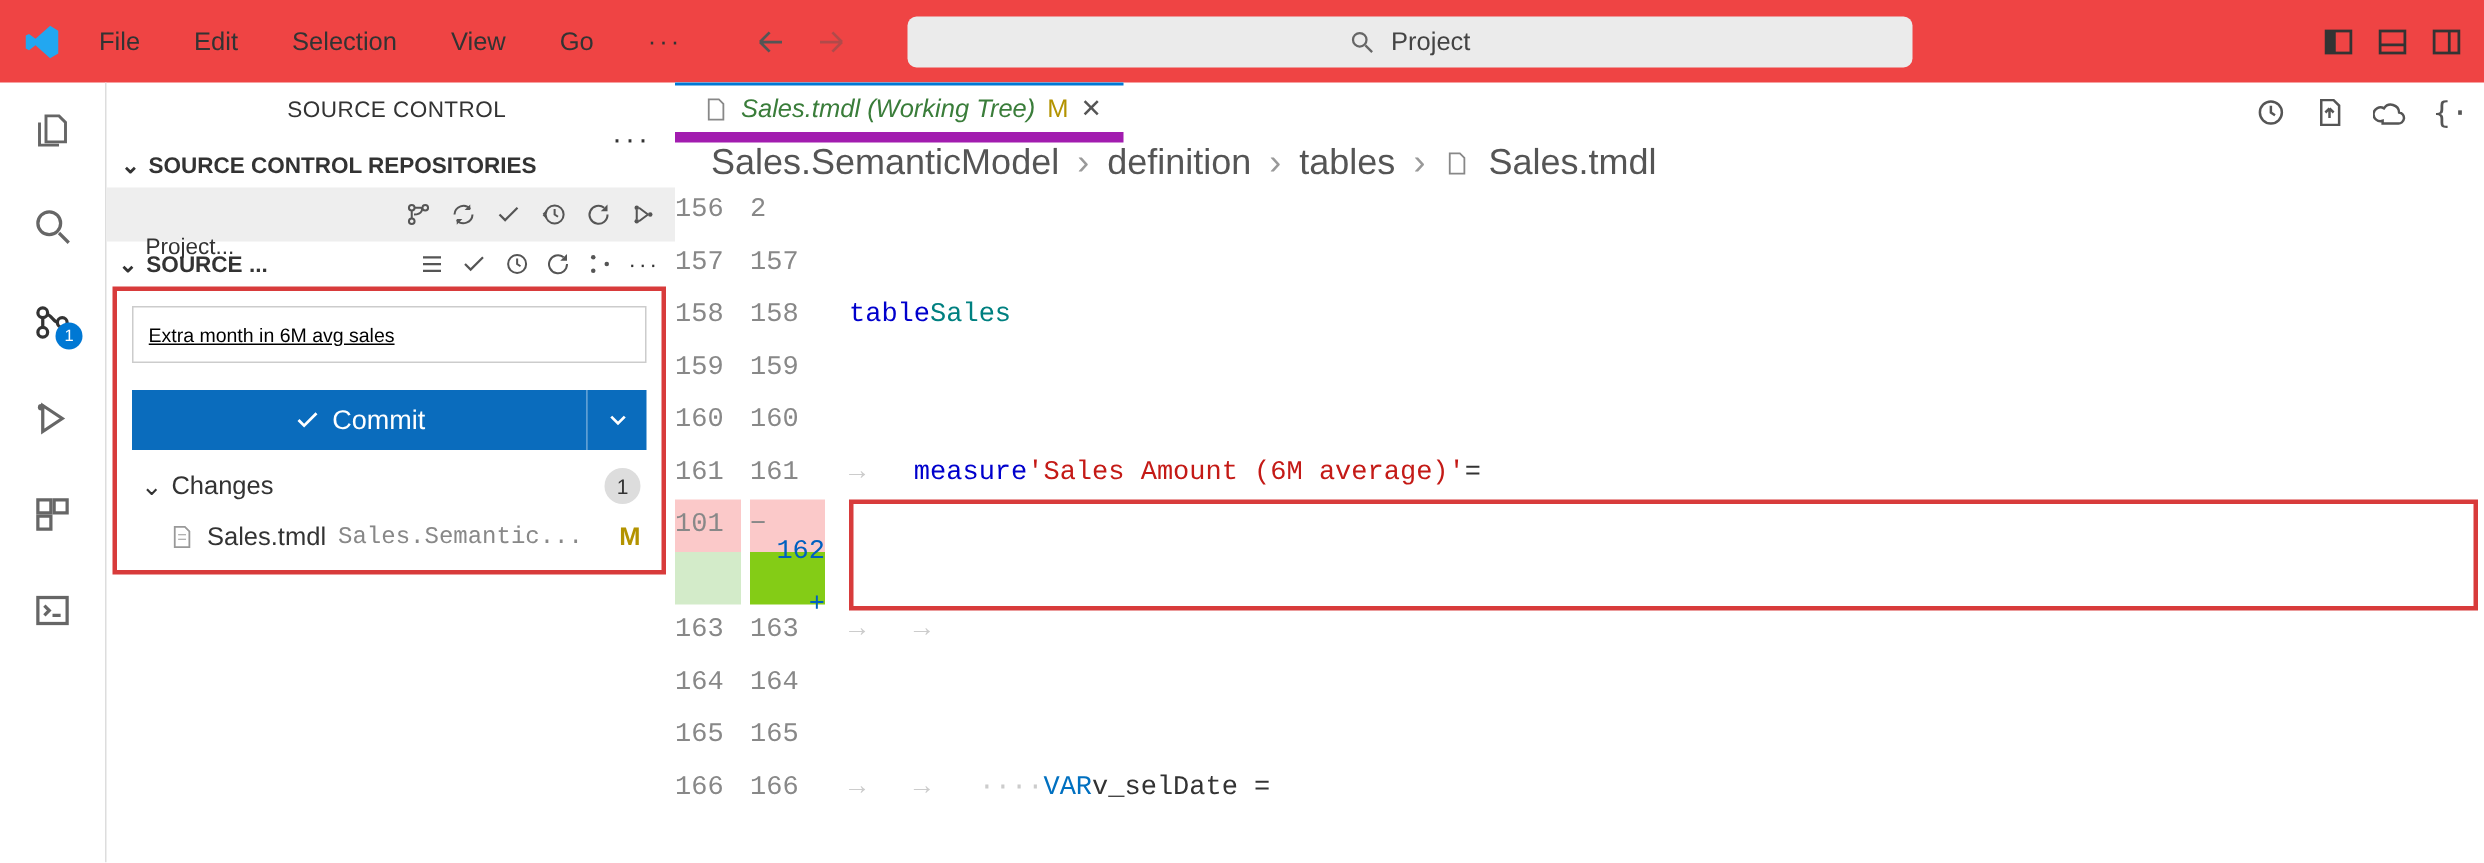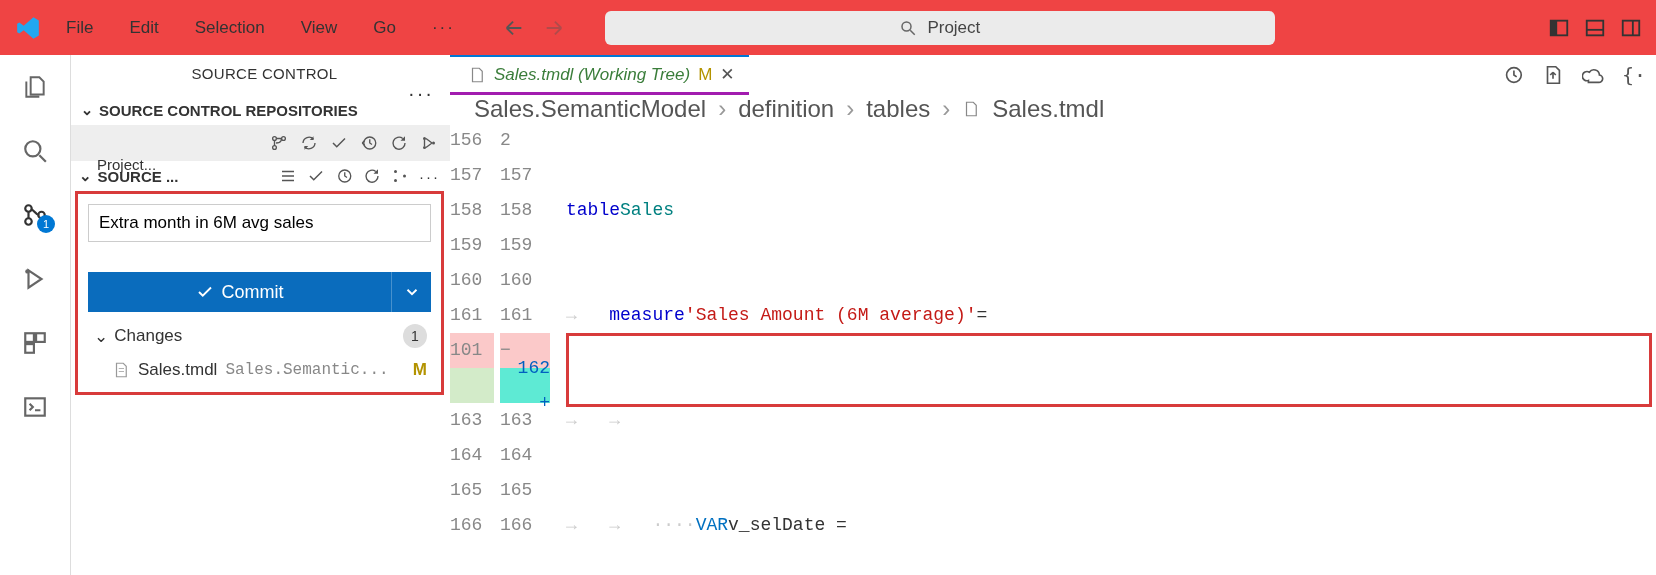--- a/index.html
+++ b/index.html
@@ -106,24 +106,25 @@
 .red-box {
   border: 3px solid #d83b3b;
   margin: 0 6px 0 4px;
   padding: 10px 10px 8px 10px;
 }
 .commit-input {
   width: 100%;
   height: 38px;
   border: 1px solid #ccc;
   padding: 0 10px;
-  font-size: 17px;
+  font-size: 13px;
   font-family: inherit;
-}
-.commit-btn-row { display:flex; margin-top:30px;justify-content:space-between; }
+  text-decoration: underline;
+}
+.commit-btn-row { display:flex; margin-top:18px;justify-content:space-between; }
 .commit-btn {
   flex:1;
   height: 40px;
   background: #0a6cbd;
   color: #fff;
   border:none;
   font-size: 18px;
   display:flex; align-items:center; justify-content:center; gap:8px;
   cursor:pointer;
 }
@@ -159,21 +160,21 @@
 .tabbar { height:40px; display:flex; border-bottom: none; position:relative; }
 .tab {
   height:40px;
   display:flex; align-items:center; gap:8px;
   padding: 0 14px 0 18px;
   border-bottom: 1px solid #ccc;
   font-style: italic;
   font-size: 17px;
   color: #3a7d3a;
 }
-.tab.active { border-top: 2px solid #0078d4; border-bottom: 3px solid #a21caf; background:#fff; }
+.tab.active { border-top: 2px solid #0078d4; border-bottom: 7px solid #a21caf; background:#fff; }
 .tab .status { color:#b39300; font-style:normal; }
 .tab .close { font-style:normal; color:#555; }
 .tab-actions { margin-left:auto; display:flex; gap:18px; align-items:center; padding-right:10px; color:#555; }
 
 .breadcrumb {
   height: 38px;
   display:flex; align-items:center; gap: 12px;
   padding-left: 24px;
   font-size: 24px;
   color: #555;
@@ -499,21 +500,21 @@
           <div class="code-line">166</div>
         </div>
       <div class="gutter-b" id="gutB">
           <div class="code-line">2</div>
           <div class="code-line">157</div>
           <div class="code-line">158</div>
           <div class="code-line">159</div>
           <div class="code-line">160</div>
           <div class="code-line">161</div>
           <div class="code-line" style="background: rgb(251, 201, 201);"> −</div>
-          <div class="code-line" style="background: #5eead4; color: rgb(0, 96, 192);">162 +</div>
+          <div class="code-line" style="background: #84cc16; color: rgb(0, 96, 192);">162 +</div>
           <div class="code-line">163</div>
           <div class="code-line">164</div>
           <div class="code-line">165</div>
           <div class="code-line">166</div>
         </div>
       <div class="code-lines" id="codeLines">
         <div class="code-line"><span class="kw-table">table</span> <span class="name">Sales</span></div>
         <div class="code-line"><span class="ws">→   </span><span class="kw-measure">measure</span> <span class="string">'Sales Amount (6M average)'</span> <span class="op">=</span></div>
         <div class="code-line"><span class="ws">→   →   </span></div>
         <div class="code-line"><span class="ws">→   →   </span><span class="dots4">····</span><span class="kw2">VAR</span> <span>v_selDate =</span></div>

